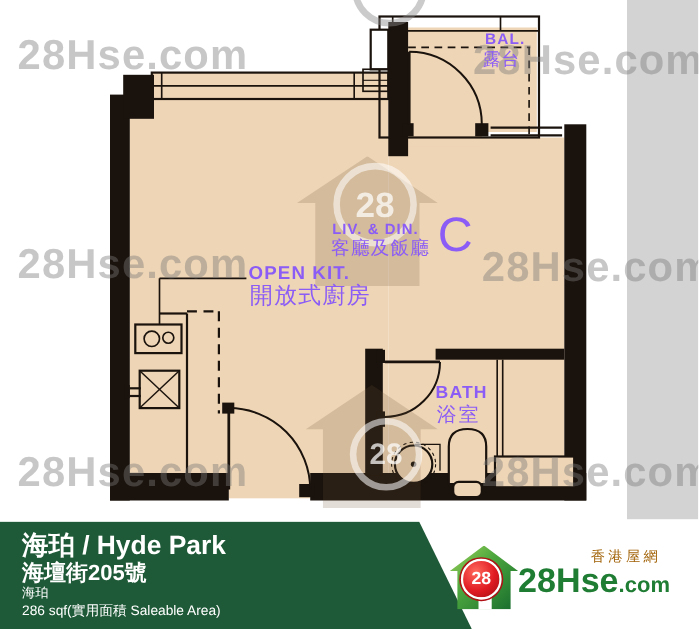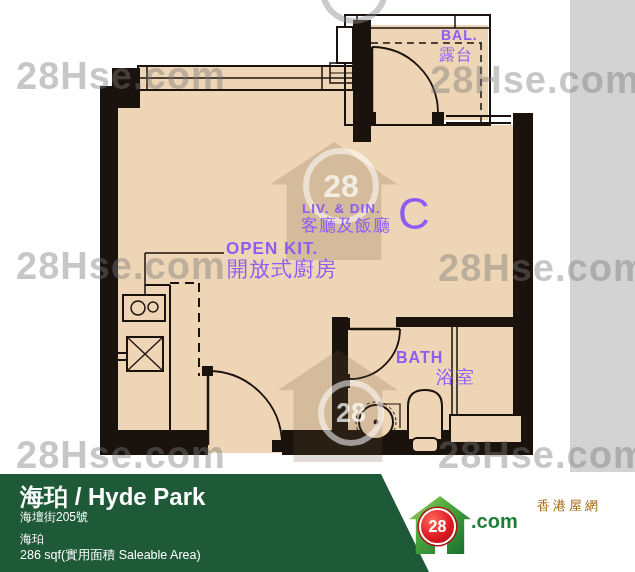--- a/index.html
+++ b/index.html
@@ -12,47 +12,47 @@
   #plan-svg{left:0;top:0;}
   
   .lbl{color:#8b5cf6;line-height:1;white-space:nowrap;}
   .lbl.en{font-weight:bold;letter-spacing:1px;}
   #lbl-liv-en{left:302px;top:202px;font-size:13.5px;}
   #lbl-liv-zh{left:301px;top:217px;font-size:17px;letter-spacing:1px;}
   #lbl-unit{left:398px;top:192px;font-size:44px;font-weight:500;}
   #lbl-kit-en{left:226px;top:240px;font-size:17px;}
   #lbl-kit-zh{left:227px;top:258px;font-size:21px;letter-spacing:1px;}
   #lbl-bath-en{left:396px;top:350px;font-size:16px;text-align:right;}
-  #lbl-bath-zh{left:397px;top:368px;font-size:18px;letter-spacing:2px;margin-left:39px;}
+  #lbl-bath-zh{left:397px;top:368px;font-size:18px;letter-spacing:2px;}
   #lbl-bal-en{left:441px;top:28px;font-size:14px;}
   #lbl-bal-zh{left:439px;top:47px;font-size:16px;letter-spacing:1px;}
   
   .wm-text{font-weight:bold;font-size:38px;letter-spacing:1px;line-height:1;
-           color:rgba(122,122,122,0.42);white-space:nowrap;margin-top:25px;}
+           color:rgba(122,122,122,0.42);white-space:nowrap;}
   #wm1{left:16px;top:32px;}  #wm2{left:430px;top:36px;}
   #wm3{left:16px;top:222px;} #wm4{left:438px;top:224px;}
   #wm5{left:16px;top:411px;} #wm6{left:438px;top:411px;}
   
   .wm-house{clip-path:polygon(50% 0,100% 36%,87% 36%,87% 100%,13% 100%,13% 36%,0 36%);
             background:rgba(110,85,55,0.20);}
   #hw1{left:270px;top:142px;width:128px;height:118px;}
   #hw2{left:278px;top:350px;width:120px;height:112px;}
   .wm-ring{border-radius:50%;display:flex;align-items:center;justify-content:center;
            font-weight:bold;}
   #ring1{left:303px;top:148px;width:64px;height:64px;border:6px solid rgba(255,255,255,0.55);
          color:rgba(255,255,255,0.72);font-size:32px;}
   #ring2{left:318px;top:380px;width:54px;height:54px;border:6px solid rgba(255,255,255,0.55);
          color:rgba(255,255,255,0.72);font-size:27px;}
   #ring0{left:320px;top:-44px;width:56px;height:56px;border:6px solid rgba(140,140,140,0.45);}
   
   #footer-bar{left:0;top:474px;width:635px;height:98px;background:#1f5a38;
               clip-path:polygon(0 0,381px 0,429px 100%,0 100%);}
   .ft{color:#ffffff;line-height:1;white-space:nowrap;}
   #ft-title{left:20px;top:485px;font-size:24px;font-weight:bold;}
-  #ft-address{left:20px;top:511px;font-size:12px;font-weight:normal;}
+  #ft-address{left:20px;top:511px;font-size:20px;font-weight:bold;}
   #ft-estate{left:20px;top:533px;font-size:12px;}
   #ft-area{left:20px;top:549px;font-size:12.5px;}
   
   #logo{left:405px;top:488px;width:228px;height:80px;}
   #logo-tagline{left:132px;top:9px;font-size:13px;color:#a16207;letter-spacing:3px;
                 white-space:nowrap;}
   #logo-house{left:4px;top:8px;width:62px;height:58px;
       clip-path:polygon(50% 0,100% 40%,89% 40%,89% 100%,11% 100%,11% 40%,0 40%);
       background:linear-gradient(135deg,#a6d45f 0%,#4ea83e 40%,#156a2d 100%);}
   #logo-door{left:30px;top:52px;width:12px;height:14px;background:#ffffff;}
@@ -182,17 +182,18 @@
   <div class="abs ft" id="ft-address">海壇街205號</div>
   <div class="abs ft" id="ft-estate">海珀</div>
   <div class="abs ft" id="ft-area">286 sqf(實用面積 Saleable Area)</div>
 
   <div class="abs" id="logo">
     <div class="abs" id="logo-tagline">香港屋網</div>
     <div class="abs" id="logo-house"></div>
     <div class="abs" id="logo-door"></div>
     <div class="abs" id="logo-badge">28</div>
     <div class="abs" id="logo-text">
+      <span id="logo-brand">28Hse</span>
       <span id="logo-suffix">.com</span>
     </div>
   </div>
 
 </div>
 
 </body></html>

